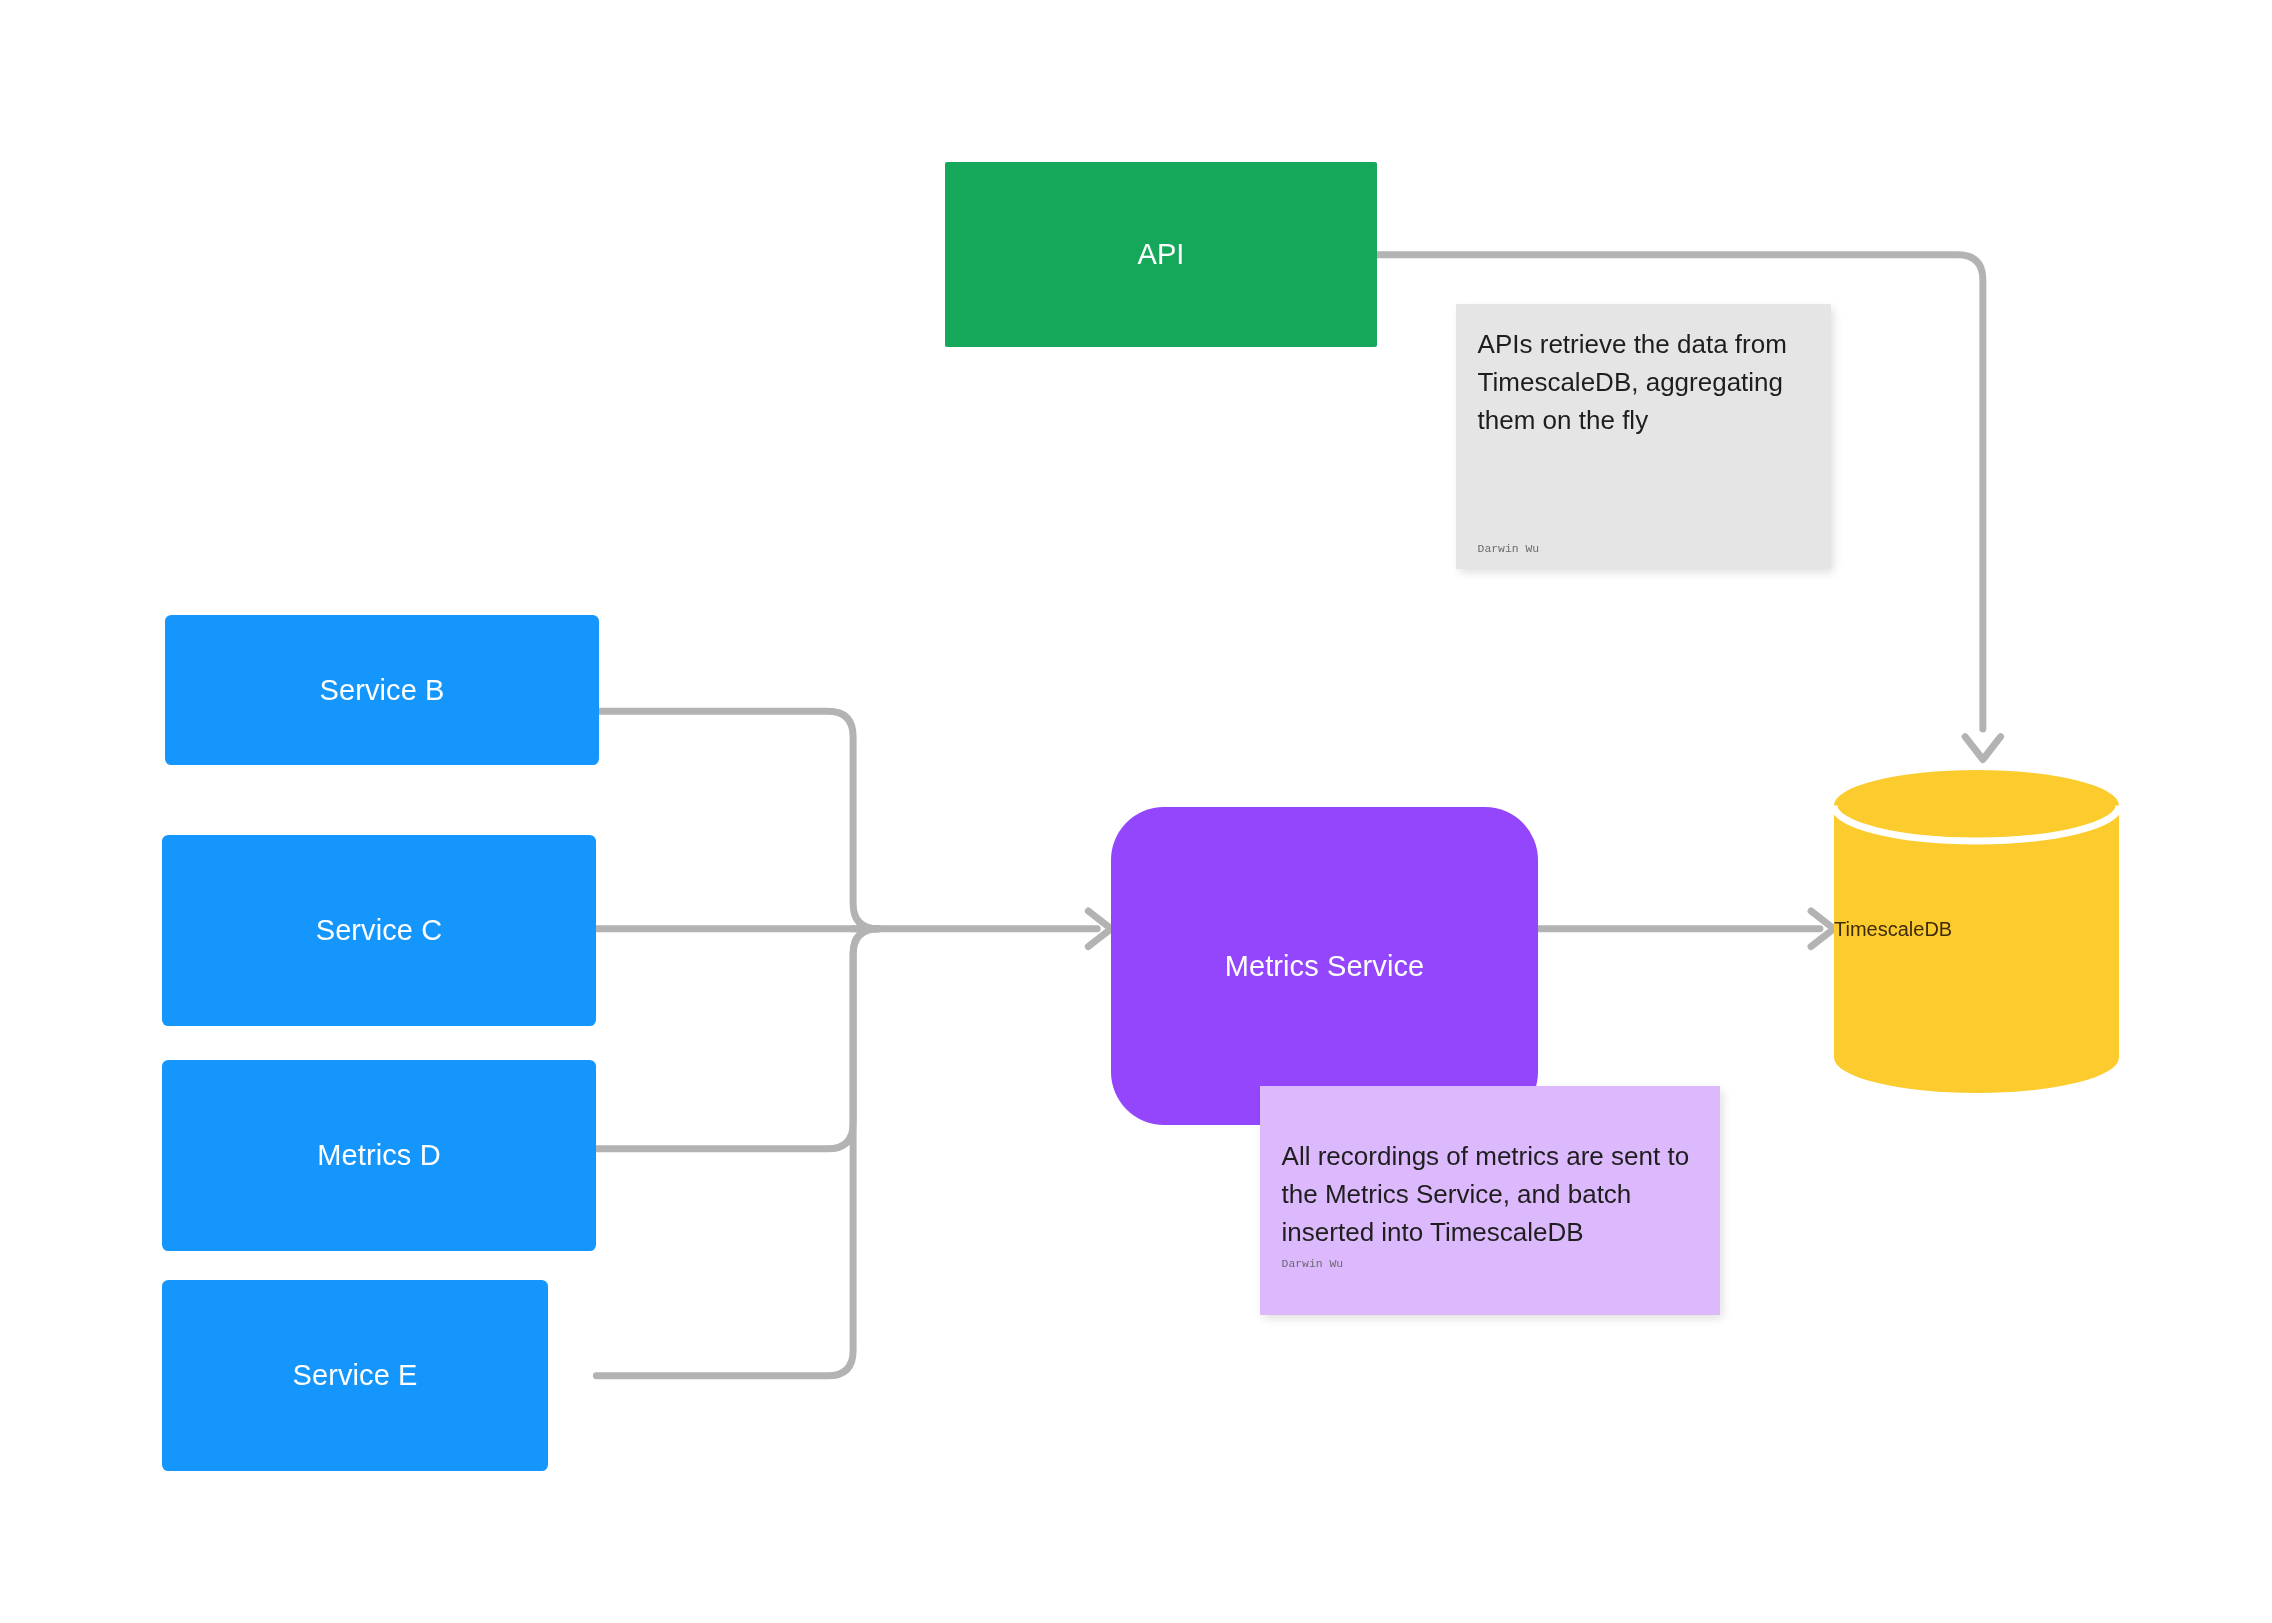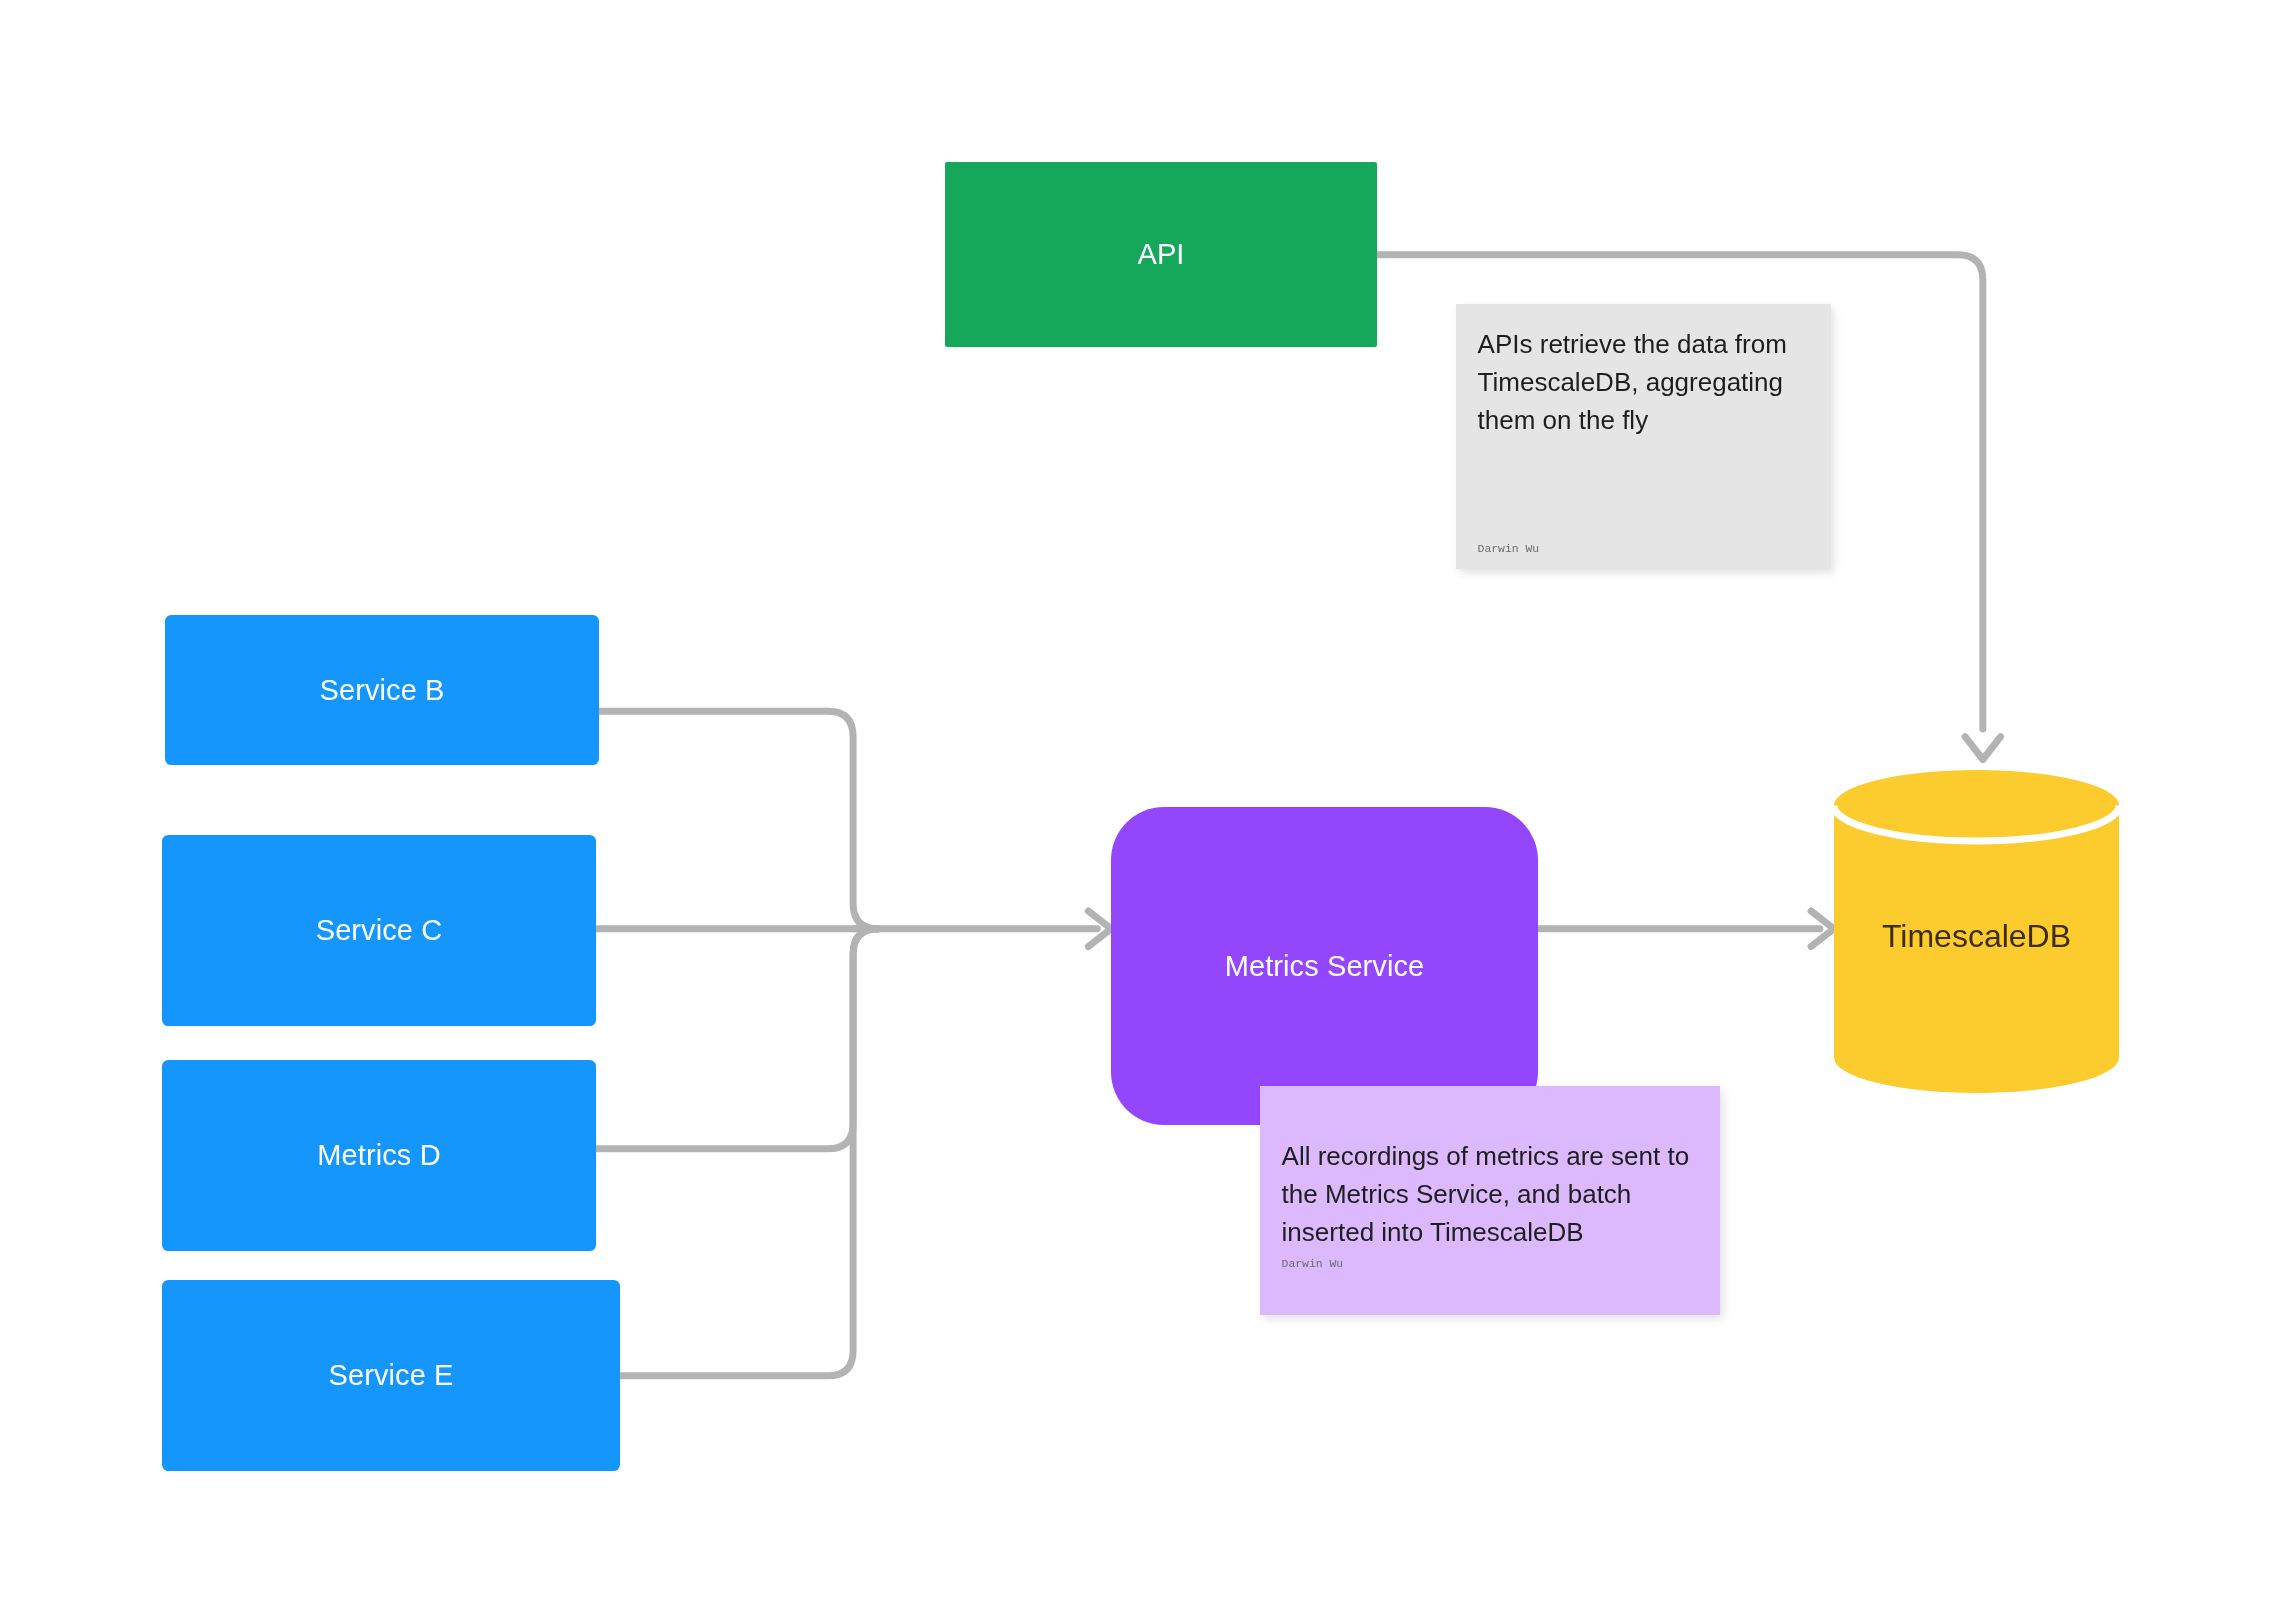--- a/index.html
+++ b/index.html
@@ -71,22 +71,21 @@
   
   .node-db {
     position: absolute;
     z-index: 2;
   }
   .db-svg { display: block; }
   .db-label {
     position: absolute;
     left: 0;
     width: 100%;
-    text-align: center;
-    font-size: 32px;
+    font-size: 20px;
     color: #3d2c07;
     white-space: nowrap;
   }
 
   
   .sticky {
     position: absolute;
     z-index: 3;
     box-sizing: border-box;
     padding: 21.6px 21.6px 14px 21.6px;
@@ -156,21 +155,21 @@
   </div>
 
   <div class="node node-service" style="left:162px; top:835px; width:434px; height:191px;">
     <span class="node-label">Service C</span>
   </div>
 
   <div class="node node-service" style="left:162px; top:1060px; width:434px; height:191px;">
     <span class="node-label">Metrics D</span>
   </div>
 
-  <div class="node node-service" style="left:162px; top:1280px; width:458px; height:191px;">
+  <div class="node node-service" style="left:162px; top:1280px; width:386px; height:191px;">
     <span class="node-label">Service E</span>
   </div>
 
   <div class="node node-metrics" style="left:1111px; top:807px; width:427px; height:318px;">
     <span class="node-label">Metrics Service</span>
   </div>
 
   <div class="node-db" style="left:1834px; top:770px; width:285px; height:323px;">
     <svg class="db-svg" width="285" height="323" viewBox="0 0 450 510">
       <path d="M 0 56 L 0 454 A 225 56 0 0 0 450 454 L 450 56 Z" fill="#fccb2e"></path>

